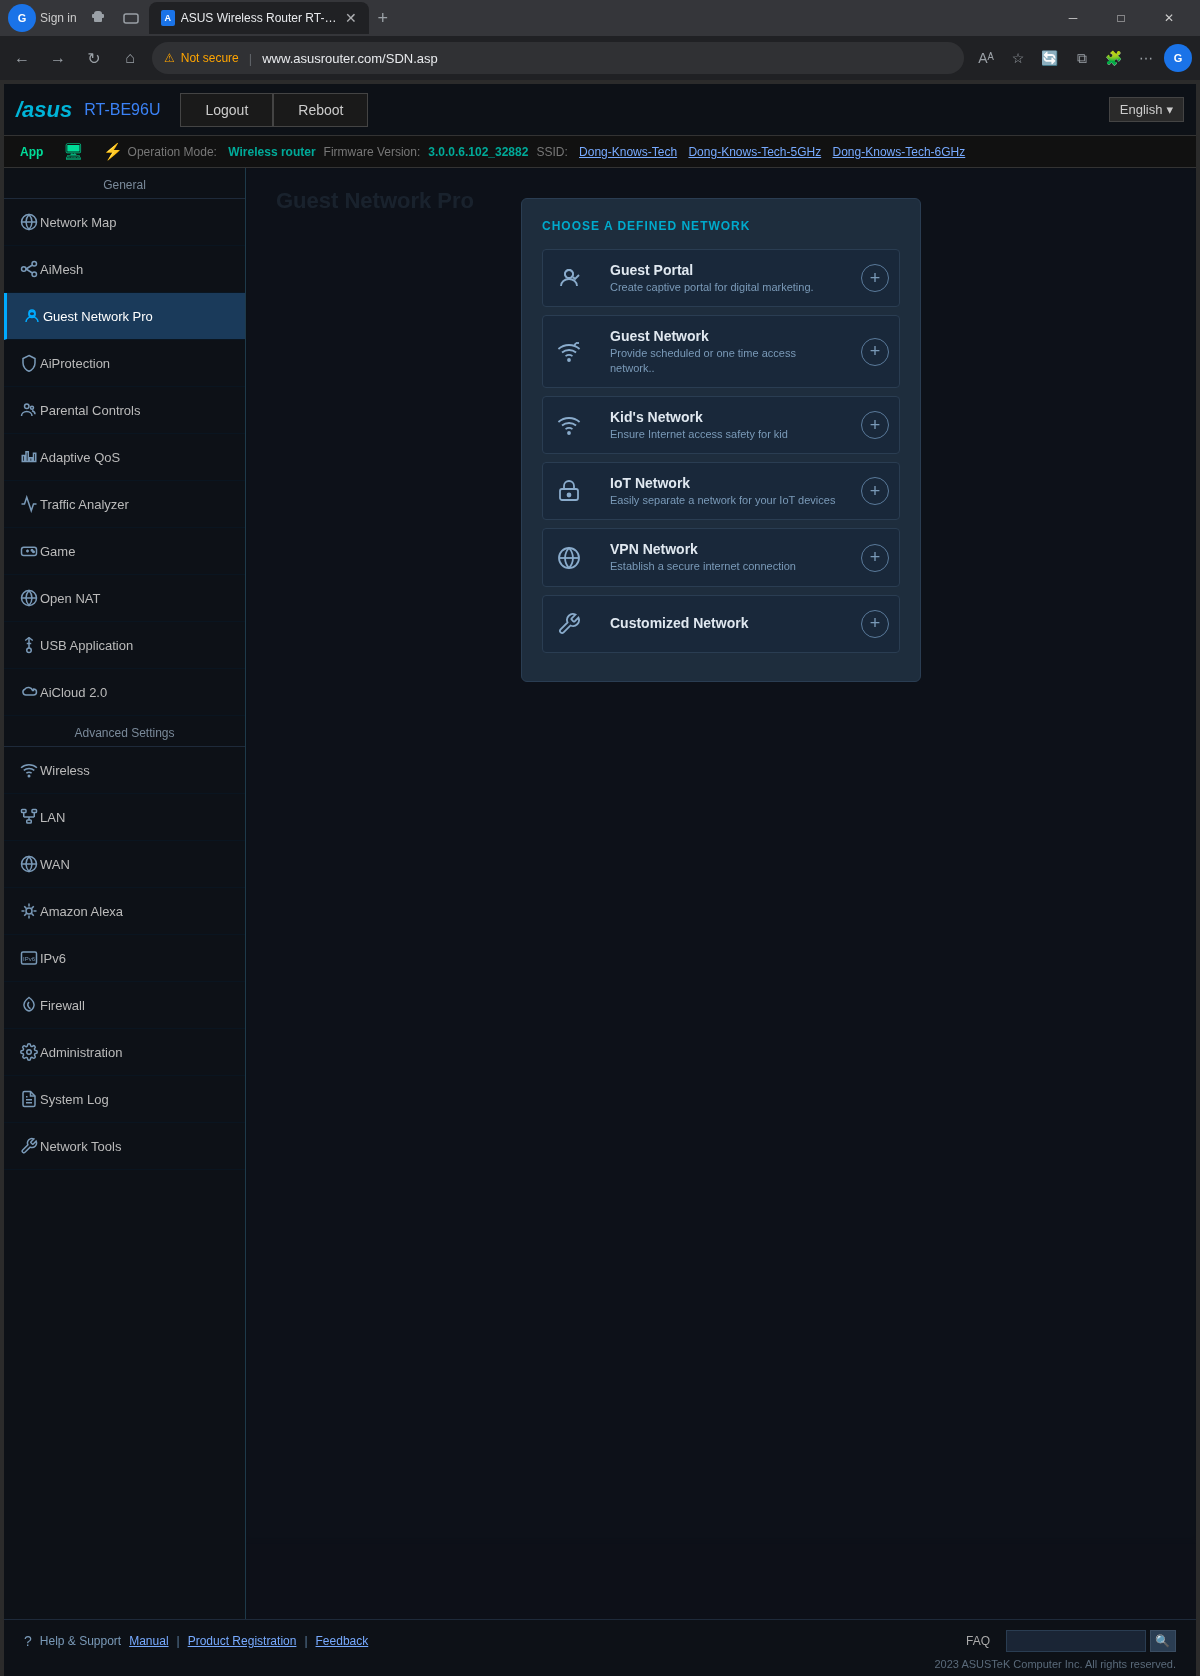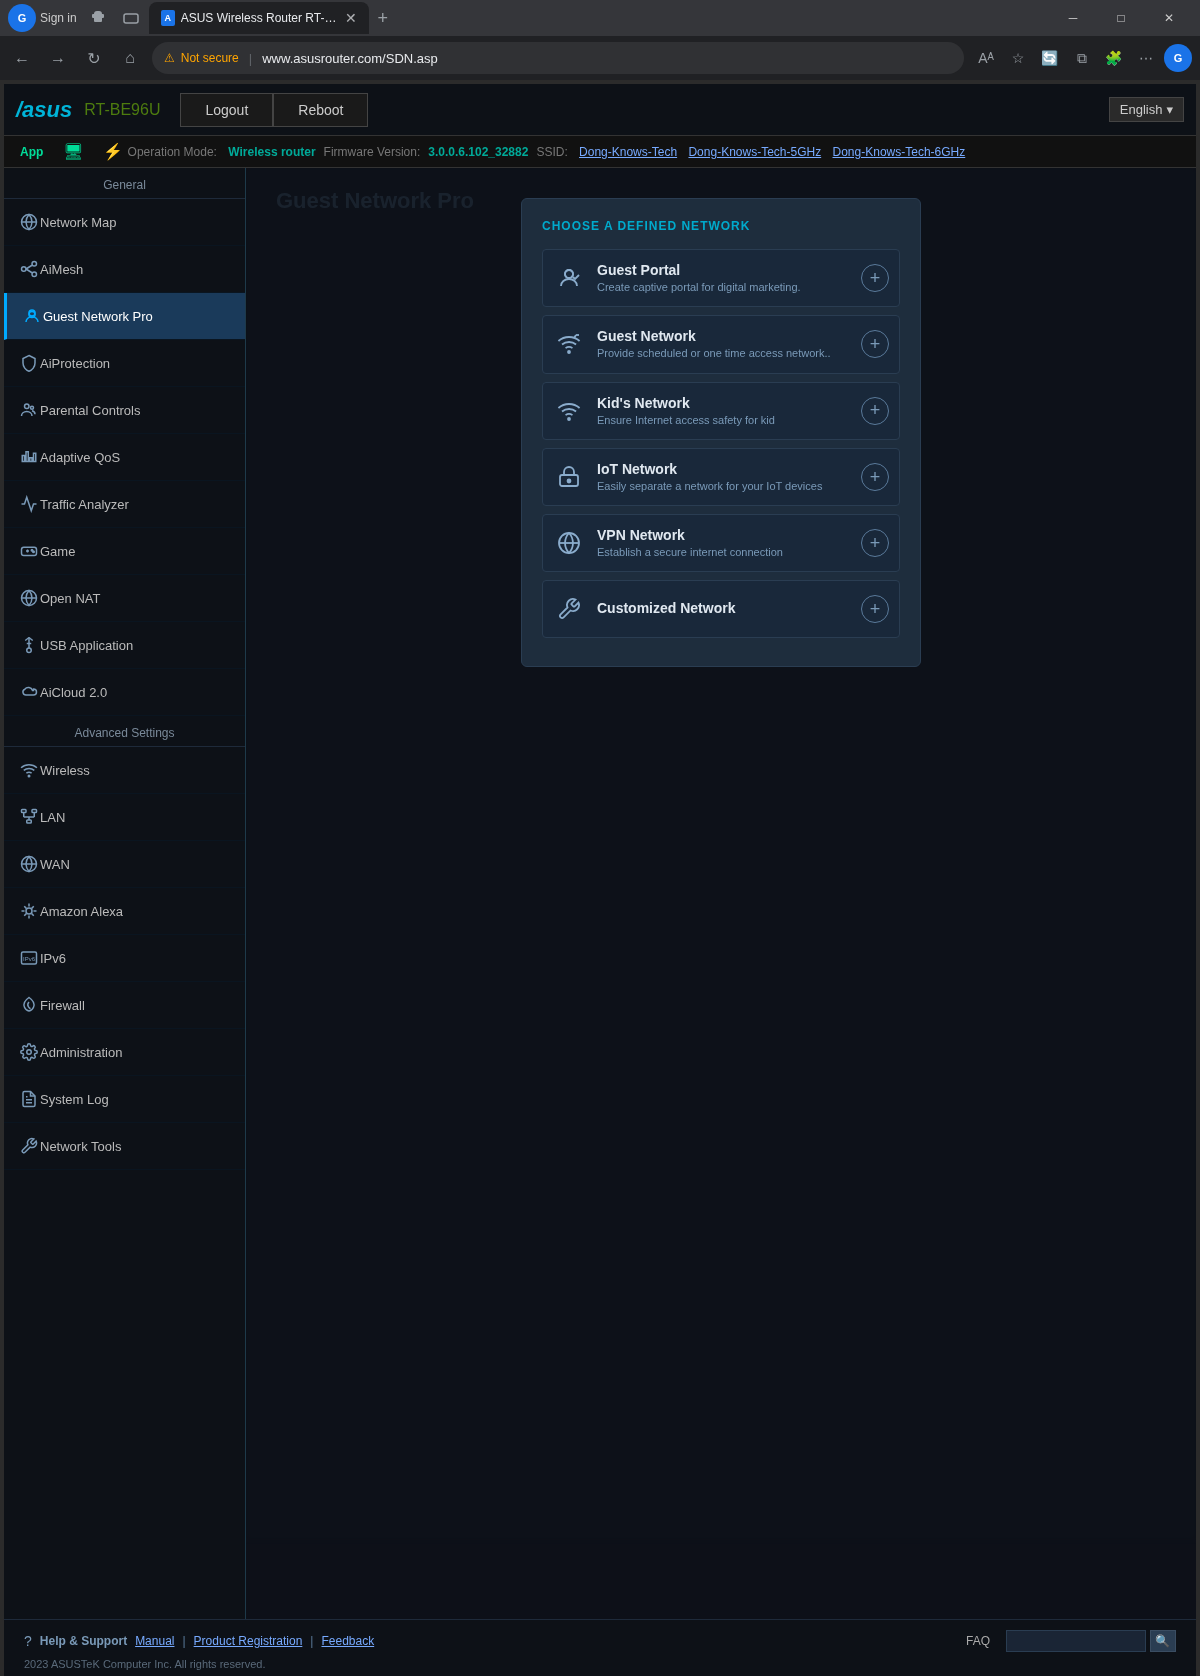--- a/index.html
+++ b/index.html
@@ -159,21 +159,21 @@
       align-items: center;
       gap: 8px;
     }
     .asus-text {
       color: #00b4d8;
       font-size: 22px;
       font-weight: bold;
       font-style: italic;
     }
     .model-name {
-      color: #4d7c0f;
+      color: #3b82f6;
       font-size: 16px;
       margin-left: 4px;
     }
     .header-nav {
       display: flex;
       gap: 0;
       margin-left: 20px;
     }
     .header-btn {
       padding: 8px 24px;
@@ -333,21 +333,21 @@
 
     .network-option {
       display: flex;
       align-items: center;
       padding: 12px 10px;
       border: 1px solid #2a3d52;
       border-radius: 4px;
       margin-bottom: 8px;
       cursor: pointer;
       background: #19283a;
-      gap: 12px;
+      gap: 25px;
     }
     .network-option-icon {
       width: 32px;
       height: 32px;
       display: flex;
       align-items: center;
       justify-content: center;
       flex-shrink: 0;
       color: #8aaccc;
     }
@@ -434,20 +434,21 @@
       height: 22px;
       display: flex;
       align-items: center;
       justify-content: center;
       cursor: pointer;
       font-size: 12px;
     }
     .footer-copyright {
       color: #5a6a7a;
       font-size: 11px;
+      text-align: right;
     }
 
     
     .content-area::-webkit-scrollbar { width: 6px; }
     .content-area::-webkit-scrollbar-thumb { background: #2a3d52; }
   </style>
 </head>
 <body>
 
 <div class="browser-chrome">
@@ -878,21 +879,21 @@
             <div class="network-option-add">+</div>
           </div>
         </div>
       </div>
     </div>
   </div>
 
   <div class="router-footer">
     <div class="footer-top">
       <span class="help-icon">?</span>
-      <span style="color:#7a9ab8;font-weight:bold;">Help &amp; Support</span>
+      <span style="color:#7a9ab8;font-weight:normal;">Help &amp; Support</span>
       <a class="footer-link">Manual</a>
       <span class="footer-sep">|</span>
       <a class="footer-link">Product Registration</a>
       <span class="footer-sep">|</span>
       <a class="footer-link">Feedback</a>
       <span class="faq-label">FAQ</span>
       <div class="faq-search">
         <input class="faq-input" type="text" style="">
         <div class="faq-search-btn">🔍</div>
       </div>

